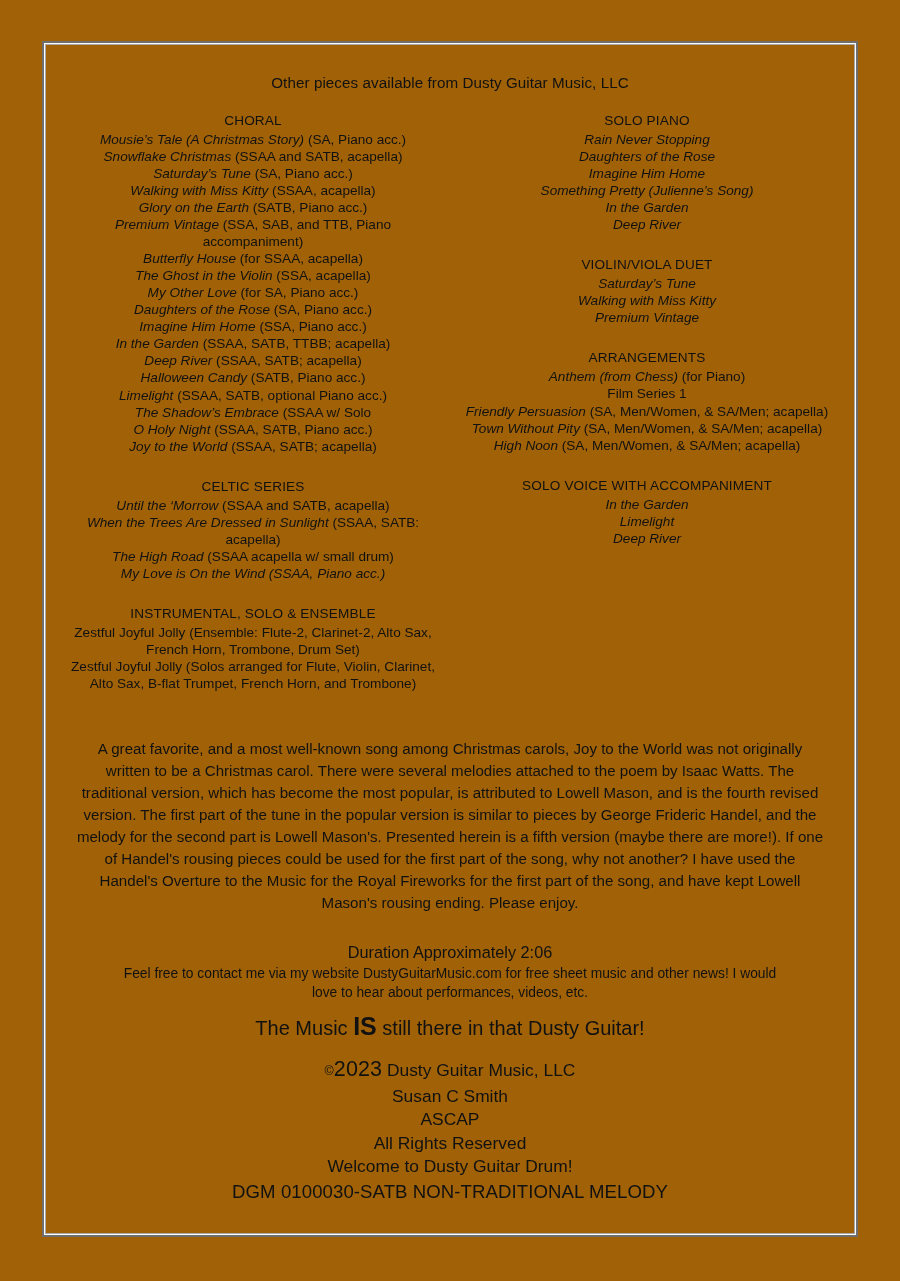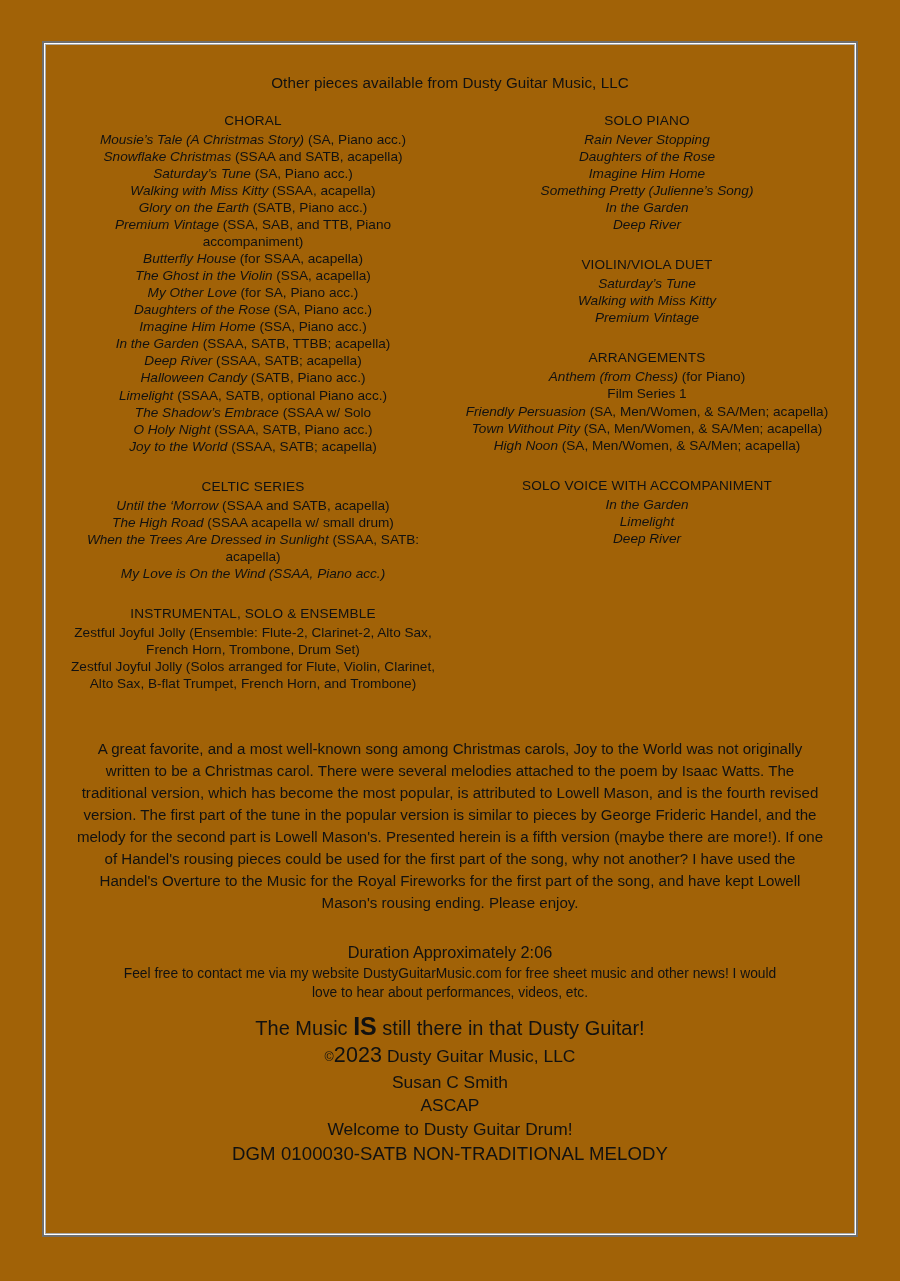--- a/index.html
+++ b/index.html
@@ -124,21 +124,21 @@
     font-size: 20px;
     line-height: 1.3;
     margin-top: 13px;
   }
   .tagline .is {
     font-weight: bold;
     font-size: 25px;
     line-height: 0;
   }
 
-  .copyright-block { }
+  .copyright-block { margin-top: 14px; }
   .copyright-block .cline {
     text-align: center;
     font-size: 17.4px;
     line-height: 1.355;
   }
   .copyright-block .cline .sym {
     font-size: 12.5px;
     vertical-align: 1px;
   }
   .copyright-block .cline .year {
@@ -185,22 +185,22 @@
               <li><span class="t">Limelight</span><span class="v"> (SSAA, SATB, optional Piano acc.)</span></li>
               <li><span class="t">The Shadow’s Embrace</span><span class="v"> (SSAA w/ Solo</span></li>
               <li><span class="t">O Holy Night</span><span class="v"> (SSAA, SATB, Piano acc.)</span></li>
               <li><span class="t">Joy to the World</span><span class="v">  (SSAA, SATB; acapella)</span></li>
             </ul>
           </div>
           <div class="cat-section">
             <div class="cat-head">CELTIC SERIES</div>
             <ul class="cat-list">
               <li><span class="t">Until the ‘Morrow</span><span class="v">  (SSAA and SATB, acapella)</span></li>
+              <li><span class="t">When the Trees Are Dressed in Sunlight</span><span class="v">  (SSAA, SATB: acapella)</span></li>
               <li><span class="t">The High Road</span><span class="v">  (SSAA acapella w/ small drum)</span></li>
-              <li><span class="t">When the Trees Are Dressed in Sunlight</span><span class="v">  (SSAA, SATB: acapella)</span></li>
               <li class="all-italic"><span class="t">My Love is On the Wind (SSAA, Piano acc.)</span></li>
             </ul>
           </div>
           <div class="cat-section">
             <div class="cat-head">INSTRUMENTAL, SOLO &amp; ENSEMBLE</div>
             <ul class="cat-list">
               <li class="plain"><span class="t">Zestful Joyful Jolly (Ensemble: Flute-2, Clarinet-2, Alto Sax, French Horn, Trombone, Drum Set)</span></li>
               <li class="plain"><span class="t">Zestful Joyful Jolly (Solos arranged for Flute, Violin, Clarinet, Alto Sax, B-flat Trumpet, French Horn, and Trombone)</span></li>
             </ul>
           </div>
@@ -259,19 +259,20 @@
       <div class="tagline">
         <span>The Music </span><span class="is">IS</span><span> still there in that Dusty Guitar!</span>
       </div>
 
       <div class="copyright-block">
         <div class="cline">
           <span class="sym">©</span><span class="year">2023</span><span> Dusty Guitar Music, LLC</span>
         </div>
         <div class="cline">Susan C Smith</div>
         <div class="cline">ASCAP</div>
+        <div class="cline">All Rights Reserved</div>
         <div class="cline">Welcome to Dusty Guitar Drum!</div>
         <div class="catalog-number">DGM 0100030-SATB NON-TRADITIONAL MELODY</div>
       </div>
 
     </div>
   </div>
 </div>
 
 </body></html>

